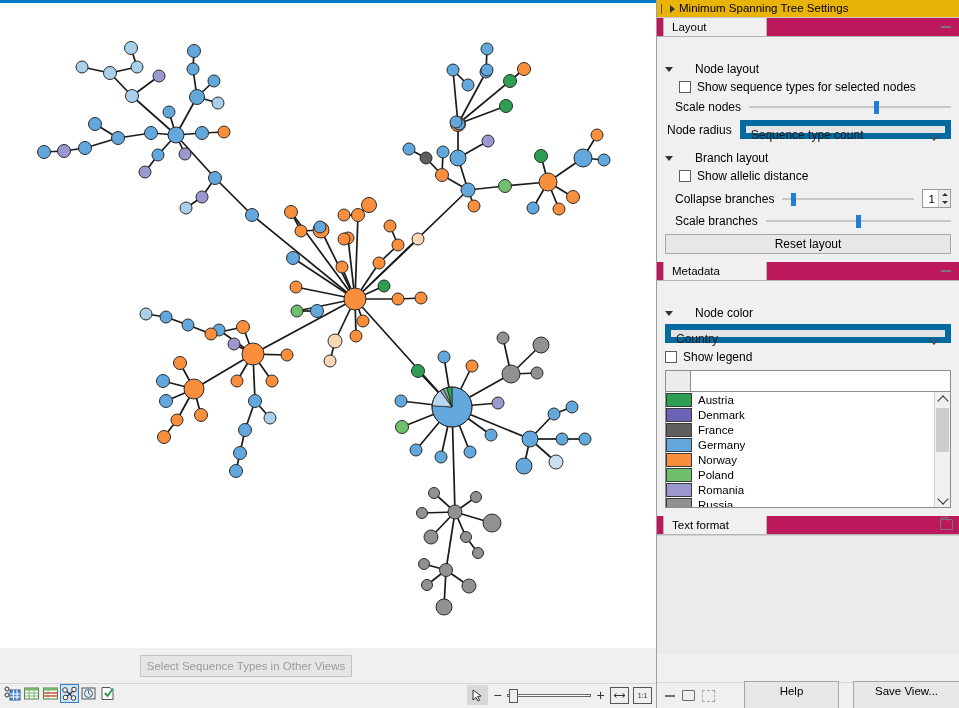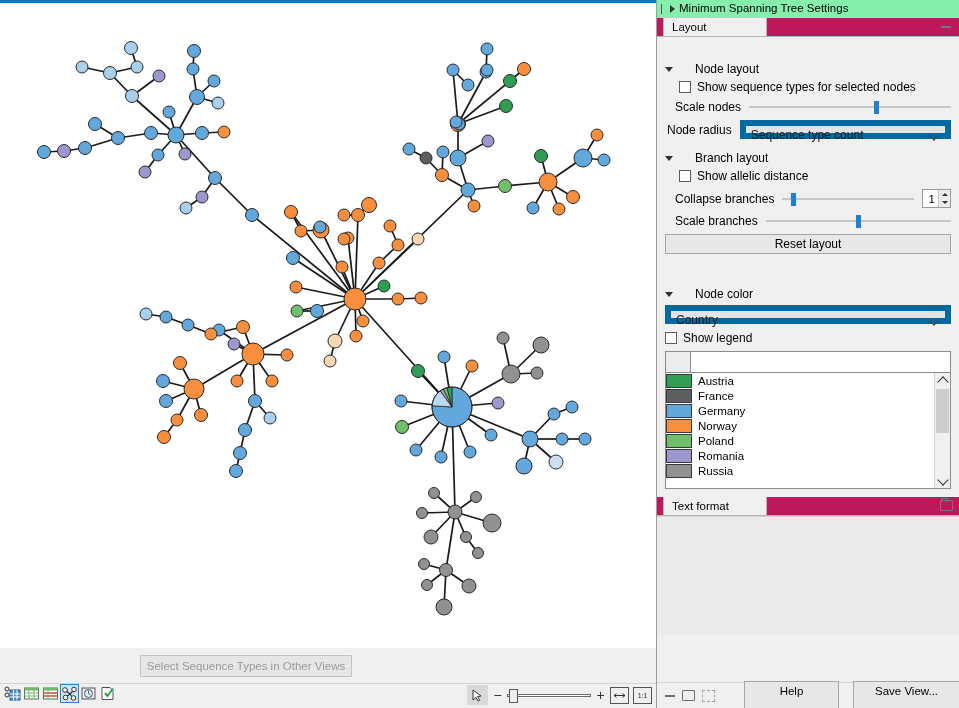--- a/index.html
+++ b/index.html
@@ -50,21 +50,21 @@
   .zslider .knob{position:absolute;left:2px;top:1px;width:7px;height:12px;background:#ededed;border:1px solid #585858;}
   .boxicon{width:17px;height:15px;border:1px solid #555;background:#efefef;font-size:7px;display:flex;align-items:center;justify-content:center;color:#333;}
 
   
   .side{
     position:absolute;left:656px;top:0;width:303px;height:708px;
     background:#f0f0f0;border-left:1px solid #9e9e9e;box-sizing:border-box;
   }
   .side-title{
     height:17px;line-height:17px;padding-left:4px;font-size:11.5px;
-    background:#86efac;display:flex;align-items:center;gap:4px;
+    background:#eab308;display:flex;align-items:center;gap:4px;
     border-bottom:1px solid #c9c9c9;
   }
   .side-title .grip{display:inline-block;width:3px;height:10px;border-left:1px solid #555;margin-right:1px;}
   .tri-r{width:0;height:0;border-left:5px solid #333;border-top:4px solid transparent;border-bottom:4px solid transparent;}
 
   .group{margin:0;}
   .group-head{
     position:relative;height:18px;background:#be185d;border-bottom:1px solid #b5b5b5;
   }
   .group-tab{
@@ -583,20 +583,24 @@
             <span class="bar"></span>
             <span class="sknob" id="knob-scale-branches" style="left: calc(50% - 2px);"></span>
           </span>
         </div>
 
         <div class="wbtn">Reset layout</div>
       </div>
     </div>
 
     <div class="group">
+      <div class="group-head">
+        <div class="group-tab">Metadata</div>
+        <div class="group-minimize"></div>
+      </div>
       <div class="group-body">
 
         <div class="sect">
           <span class="tri-d"></span>
           <span>Node color</span>
         </div>
 
         <div class="select" style="margin:2px 0 0 0;">
           <span>Country</span>
           <span class="chev"></span>
@@ -620,20 +624,24 @@
               <div class="thumb"></div>
               <div class="dn" style="position:absolute;bottom:0;width:15px;">
                   <i class="chev-dn"></i>
                 </div>
             </div>
           <div class="lrow">
                 <span class="lsw" style="background: rgb(46, 158, 82);"></span>
                 <span class="lname">Austria</span>
               </div>
               <div class="lrow">
+                <span class="lsw" style="background: rgb(107, 99, 181);"></span>
+                <span class="lname">Denmark</span>
+              </div>
+              <div class="lrow">
                 <span class="lsw" style="background: rgb(94, 94, 94);"></span>
                 <span class="lname">France</span>
               </div>
               <div class="lrow">
                 <span class="lsw" style="background: rgb(98, 168, 220);"></span>
                 <span class="lname">Germany</span>
               </div>
               <div class="lrow">
                 <span class="lsw" style="background: rgb(249, 142, 60);"></span>
                 <span class="lname">Norway</span>

